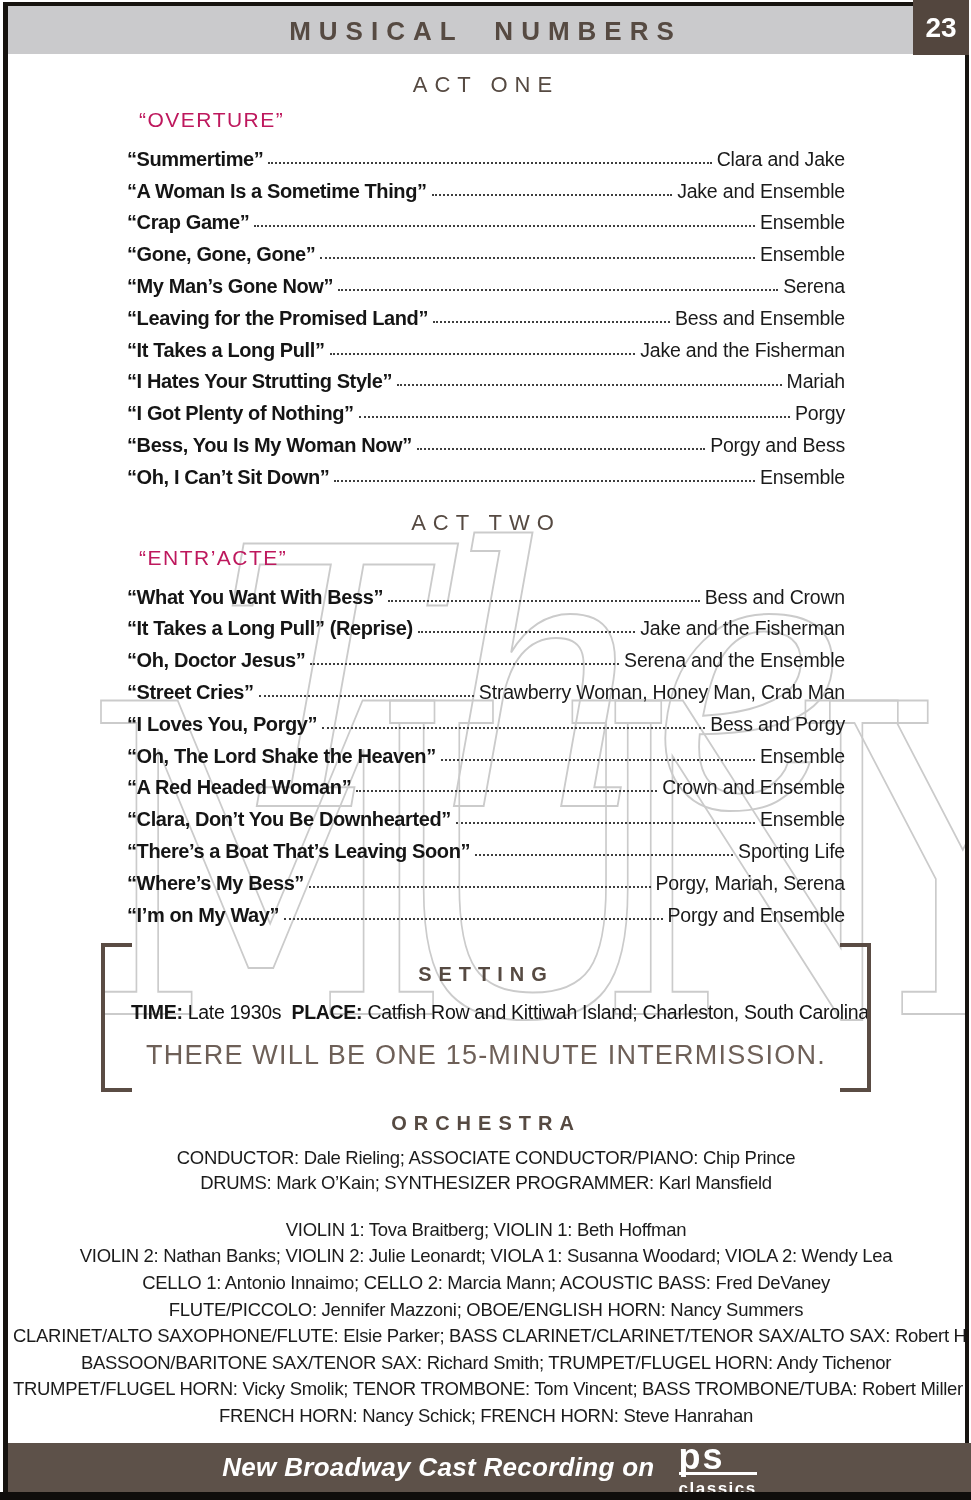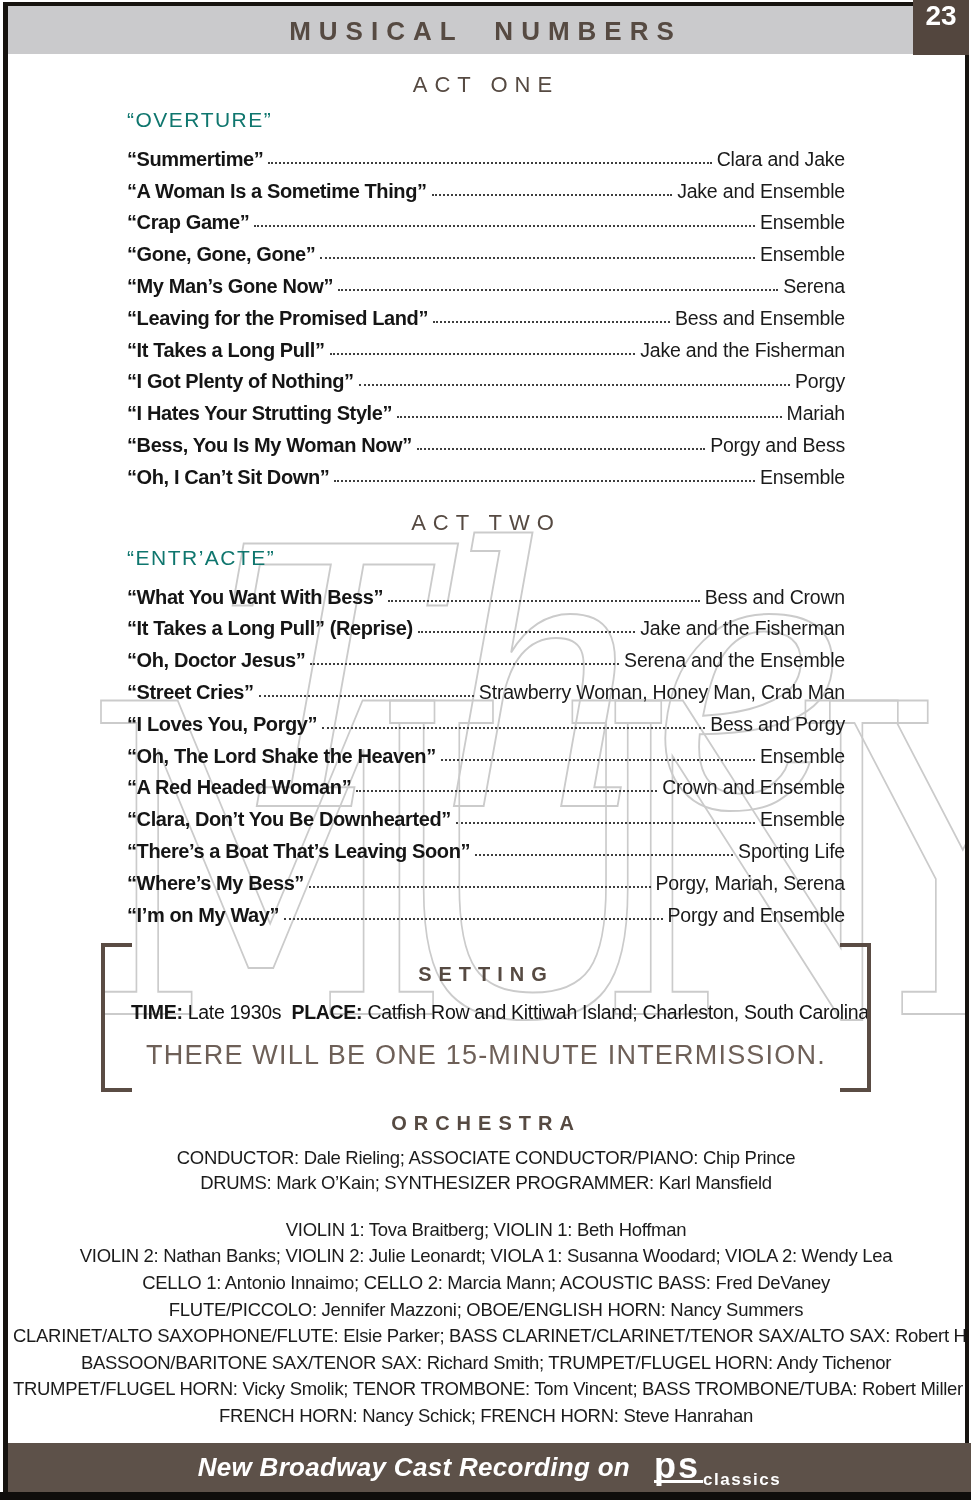--- a/index.html
+++ b/index.html
@@ -11,39 +11,39 @@
   .frame{position:absolute;top:2px;left:3px;right:2px;bottom:4px;
     border-top:5px solid #16130f;border-left:5px solid #16130f;border-right:4px solid #16130f;
     pointer-events:none;z-index:3;}
   .bottom-strip{position:absolute;left:0;right:0;bottom:0;height:8px;background:#0f0d0b;z-index:5;}
 
   
   .header-band{position:absolute;top:6px;left:8px;right:56px;height:48px;background:#cacacc;z-index:4;}
   .header-title{position:absolute;top:6px;left:0;width:100%;height:39px;line-height:50px;text-align:center;
     font-size:26px;font-weight:bold;letter-spacing:8px;word-spacing:16px;color:#564a42;z-index:5;}
   .page-number-box{position:absolute;top:0;right:2px;width:56px;height:55px;background:#53463e;
-    display:flex;align-items:flex-start;justify-content:center;color:#ffffff;font-size:28px;font-weight:bold;z-index:6;}
+    display:flex;align-items:center;justify-content:center;color:#ffffff;font-size:28px;font-weight:bold;z-index:6;}
 
   
   .main{position:absolute;top:54px;left:7px;right:6px;bottom:57px;overflow:hidden;background:transparent;}
 
   
   .wm{position:absolute;z-index:0;font-family:"DejaVu Serif",serif;color:transparent;
     -webkit-text-stroke:2px #cbcbcb;line-height:1;user-select:none;pointer-events:none;}
   .wm-the{top:448px;left:210px;font-size:360px;font-style:italic;transform:scaleX(0.92);transform-origin:left top;}
   .wm-muny{top:596px;left:76px;font-size:430px;letter-spacing:-95px;transform:scaleX(0.84);transform-origin:left top;}
 
   .content{position:relative;z-index:1;margin:0 120px;}
 
   .act-heading{text-align:center;font-size:22px;font-weight:normal;letter-spacing:7px;
     color:#564a42;margin:0;line-height:28px;}
   .act-one-heading{padding-top:17px;}
   .act-two-heading{margin-top:20px;}
 
-  .prelude{font-size:21px;letter-spacing:1.5px;color:#0f766e;margin-top:7px;line-height:28px;}
+  .prelude{font-size:21px;letter-spacing:1.5px;color:#be185d;margin-top:7px;line-height:28px;margin-left:12px;}
 
   .songs{margin-top:5px;display:flex;flex-direction:column;}
   .song-row{display:flex;align-items:flex-end;height:31.8px;}
   .song-title{font-weight:bold;font-size:20px;letter-spacing:-0.4px;color:#151515;white-space:nowrap;}
   .song-performers{font-size:19.5px;letter-spacing:-0.2px;color:#1a1a1a;white-space:nowrap;}
   .leader{flex:1 1 auto;min-width:18px;border-bottom:2px dotted #3e3e3e;margin:0 5px 7px 5px;align-self:flex-end;}
 
   
   .setting{position:relative;margin:16px -26px 0;padding:14px 30px 24px;}
   .bracket{position:absolute;top:0;bottom:0;width:27px;border-top:4px solid #5a4c44;border-bottom:4px solid #5a4c44;}
@@ -58,21 +58,21 @@
   .orchestra{margin:18px -114px 0;}
   .orch-line{text-align:center;font-size:18.5px;line-height:25.6px;color:#1b1b1b;letter-spacing:-0.3px;white-space:nowrap;}
   .orch-staff{margin-top:9px;}
   .orch-players{margin-top:21px;}
   .orch-players .orch-line{line-height:26.6px;}
 
   
   .footer{position:absolute;left:8px;right:0;bottom:8px;height:49px;background:#5d5149;z-index:4;
     display:flex;align-items:center;justify-content:center;gap:24px;}
   .footer-text{color:#ffffff;font-style:italic;font-weight:bold;font-size:26px;letter-spacing:0.3px;}
-  .ps-logo{display:flex;flex-direction:row;align-items:flex-end;color:#ffffff;position:relative;top:3px;}
+  .ps-logo{display:flex;flex-direction:column;color:#ffffff;position:relative;top:3px;}
   .ps-wordmark{font-size:36px;font-weight:bold;line-height:0.72;letter-spacing:2px;position:relative;padding:0 3px 10px 0;}
   .ps-wordmark::after{content:"";position:absolute;left:0;right:0;bottom:5px;height:3px;background:#ffffff;}
   .ps-classics{font-size:17px;font-weight:bold;letter-spacing:1.5px;line-height:1;}
 </style>
 </head>
 <body>
 
 <div class="page">
   <div class="frame"></div>
 
@@ -129,29 +129,29 @@
               <span class="song-performers">Bess and Ensemble</span>
             </div>
 
             <div class="song-row">
               <span class="song-title">“It Takes a Long Pull”</span>
               <span class="leader"></span>
               <span class="song-performers">Jake and the Fisherman</span>
             </div>
 
             <div class="song-row">
+              <span class="song-title">“I Hates Your Strutting Style”</span>
+              <span class="leader"></span>
+              <span class="song-performers">Mariah</span>
+            </div>
+
+            <div class="song-row">
               <span class="song-title">“I Got Plenty of Nothing”</span>
               <span class="leader"></span>
               <span class="song-performers">Porgy</span>
-            </div>
-
-            <div class="song-row">
-              <span class="song-title">“I Hates Your Strutting Style”</span>
-              <span class="leader"></span>
-              <span class="song-performers">Mariah</span>
             </div>
 
             <div class="song-row">
               <span class="song-title">“Bess, You Is My Woman Now”</span>
               <span class="leader"></span>
               <span class="song-performers">Porgy and Bess</span>
             </div>
 
             <div class="song-row">
               <span class="song-title">“Oh, I Can’t Sit Down”</span>

